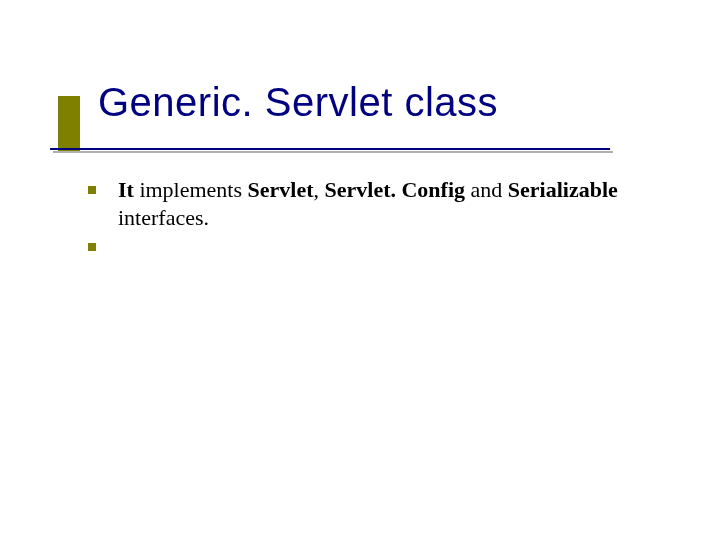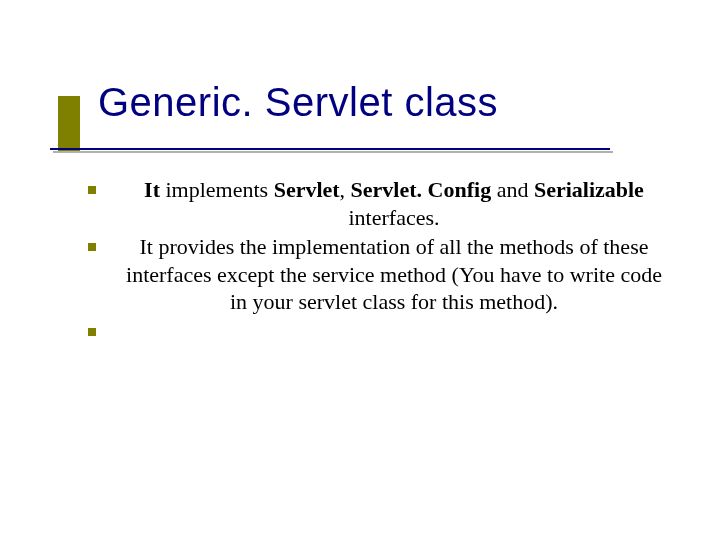--- a/index.html
+++ b/index.html
@@ -51,21 +51,20 @@
     top: 151px;
     width: 560px;
     height: 2px;
     background: #b0b0b0;
   }
   .body {
     position: absolute;
     left: 88px;
     top: 176px;
     right: 50px;
-    text-align: center;
   }
   .item {
     position: relative;
     padding-left: 30px;
     font-size: 22px;
     line-height: 1.25;
     margin-bottom: 2px;
   }
   .bullet {
     position: absolute;
@@ -86,19 +85,18 @@
   <div class="title-shadow"></div>
   <div class="title-underline"></div>
 
   <div class="body">
     <div class="item">
       <div class="bullet"></div>
       <span><span class="b">It</span><span> implements </span><span class="b">Servlet</span><span>, </span><span class="b">Servlet. Config</span><span> and </span><span class="b">Serializable</span><span> interfaces.</span></span>
     </div>
     <div class="item">
       <div class="bullet"></div>
-      <span><span>It provides the implementation of all the  methods of these interfaces except the service  method (You have to write code in your servlet class for this method).</span></span>
     </div>
     <div class="item">
       <div class="bullet"></div>
     </div>
   </div>
 </div>
 
 </body></html>

